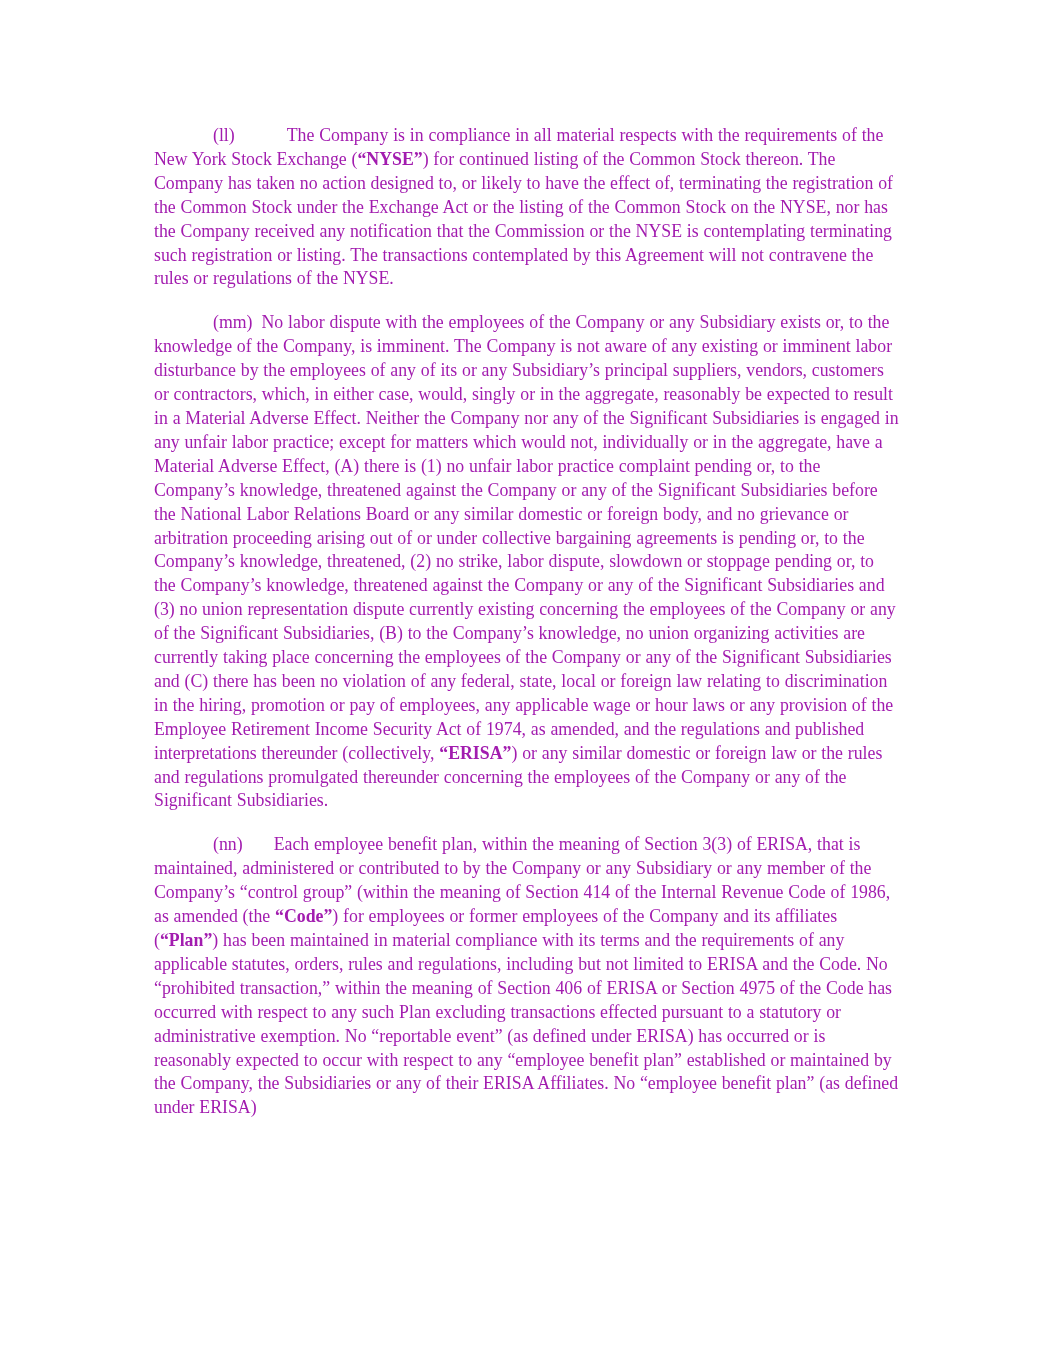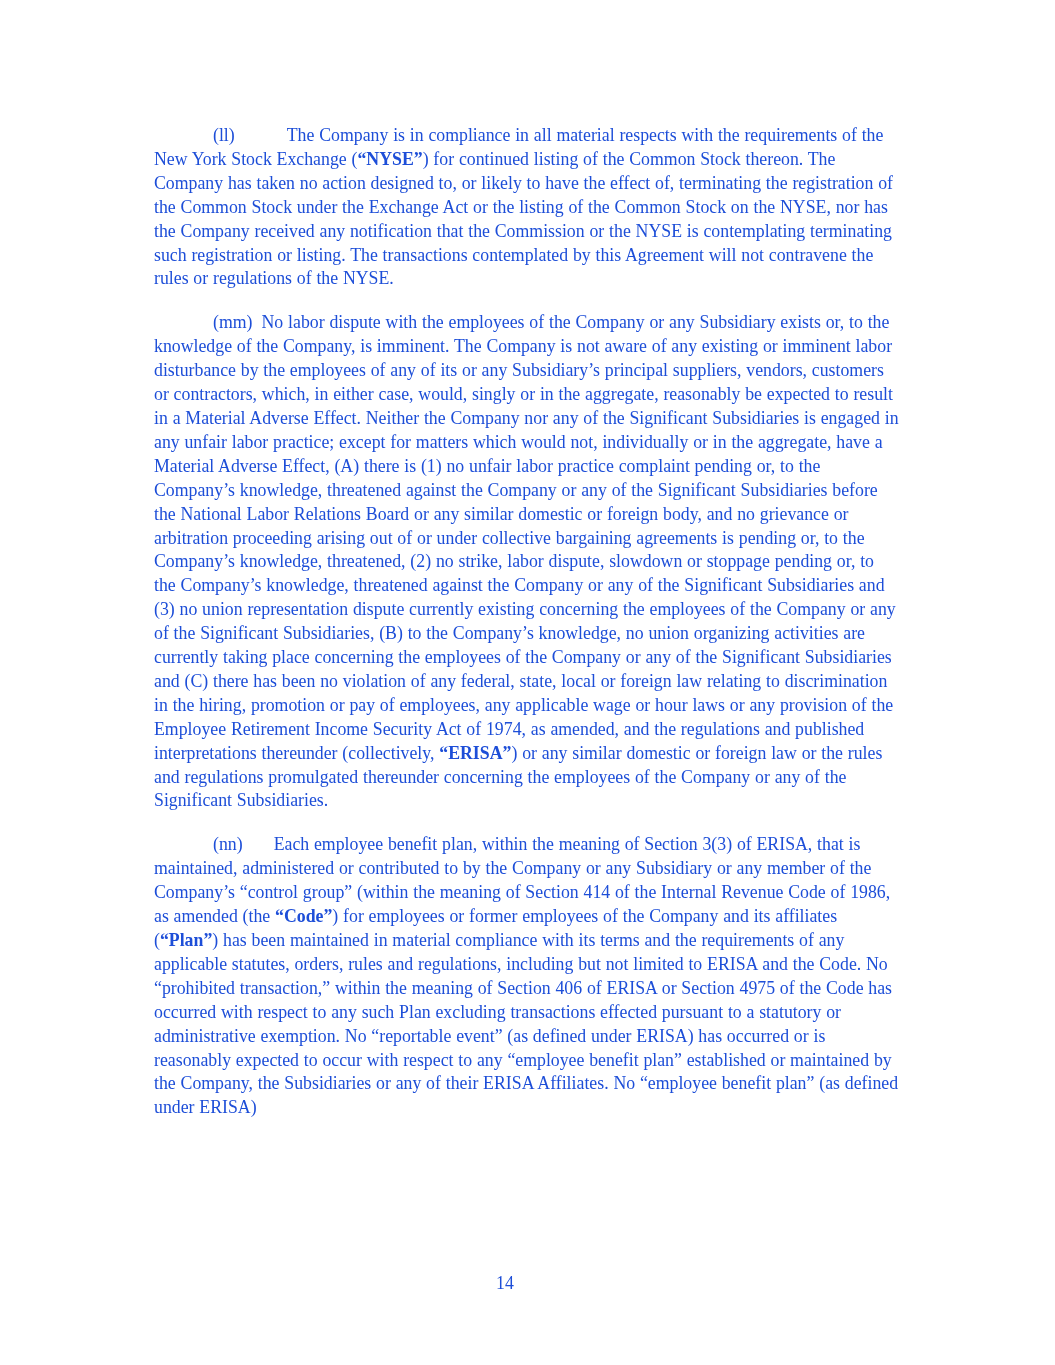--- a/index.html
+++ b/index.html
@@ -5,21 +5,21 @@
   html, body {
     margin: 0;
     padding: 0;
     background: #ffffff;
   }
   .page {
     position: relative;
     width: 1027px;
     height: 1365px;
     background: #ffffff;
-    color: #1d4ed8;
+    color: #a21caf;
     font-family: "Liberation Serif", "DejaVu Serif", serif;
     overflow: hidden;
   }
   .text-block {
     position: absolute;
     left: 154px;
     top: 124px;
     width: 746px;
   }
   .para {
@@ -48,14 +48,13 @@
 </style>
 </head>
 <body>
 
 <div class="page">
   <div class="text-block">
     <p class="para"><span>(ll)</span><span class="label-gap gap-ll"></span><span><span>The Company is in compliance in all material respects with the requirements of the New York Stock Exchange (</span><span class="bold">“NYSE”</span><span>) for continued listing of the Common Stock thereon. The Company has taken no action designed to, or likely to have the effect of, terminating the registration of the Common Stock under the Exchange Act or the listing of the Common Stock on the NYSE, nor has the Company received any notification that the Commission or the NYSE is contemplating terminating such registration or listing. The transactions contemplated by this Agreement will not contravene the rules or regulations of the NYSE.</span></span></p>
     <p class="para"><span>(mm)</span><span class="label-gap gap-mm"></span><span><span>No labor dispute with the employees of the Company or any Subsidiary exists or, to the knowledge of the Company, is imminent. The Company is not aware of any existing or imminent labor disturbance by the employees of any of its or any Subsidiary’s principal suppliers, vendors, customers or contractors, which, in either case, would, singly or in the aggregate, reasonably be expected to result in a Material Adverse Effect. Neither the Company nor any of the Significant Subsidiaries is engaged in any unfair labor practice; except for matters which would not, individually or in the aggregate, have a Material Adverse Effect, (A) there is (1) no unfair labor practice complaint pending or, to the Company’s knowledge, threatened against the Company or any of the Significant Subsidiaries before the National Labor Relations Board or any similar domestic or foreign body, and no grievance or arbitration proceeding arising out of or under collective bargaining agreements is pending or, to the Company’s knowledge, threatened, (2) no strike, labor dispute, slowdown or stoppage pending or, to the Company’s knowledge, threatened against the Company or any of the Significant Subsidiaries and (3) no union representation dispute currently existing concerning the employees of the Company or any of the Significant Subsidiaries, (B) to the Company’s knowledge, no union organizing activities are currently taking place concerning the employees of the Company or any of the Significant Subsidiaries and (C) there has been no violation of any federal, state, local or foreign law relating to discrimination in the hiring, promotion or pay of employees, any applicable wage or hour laws or any provision of the Employee Retirement Income Security Act of 1974, as amended, and the regulations and published interpretations thereunder (collectively, </span><span class="bold">“ERISA”</span><span>) or any similar domestic or foreign law or the rules and regulations promulgated thereunder concerning the employees of the Company or any of the Significant Subsidiaries.</span></span></p>
     <p class="para"><span>(nn)</span><span class="label-gap gap-nn"></span><span><span>Each employee benefit plan, within the meaning of Section 3(3) of ERISA, that is maintained, administered or contributed to by the Company or any Subsidiary or any member of the Company’s “control group” (within the meaning of Section 414 of the Internal Revenue Code of 1986, as amended (the </span><span class="bold">“Code”</span><span>) for employees or former employees of the Company and its affiliates (</span><span class="bold">“Plan”</span><span>) has been maintained in material compliance with its terms and the requirements of any applicable statutes, orders, rules and regulations, including but not limited to ERISA and the Code. No “prohibited transaction,” within the meaning of Section 406 of ERISA or Section 4975 of the Code has occurred with respect to any such Plan excluding transactions effected pursuant to a statutory or administrative exemption. No “reportable event” (as defined under ERISA) has occurred or is reasonably expected to occur with respect to any “employee benefit plan” established or maintained by the Company, the Subsidiaries or any of their ERISA Affiliates. No “employee benefit plan” (as defined under ERISA)</span></span></p>
   </div>
-  <div class="page-number">14</div>
 </div>
 
 </body></html>

